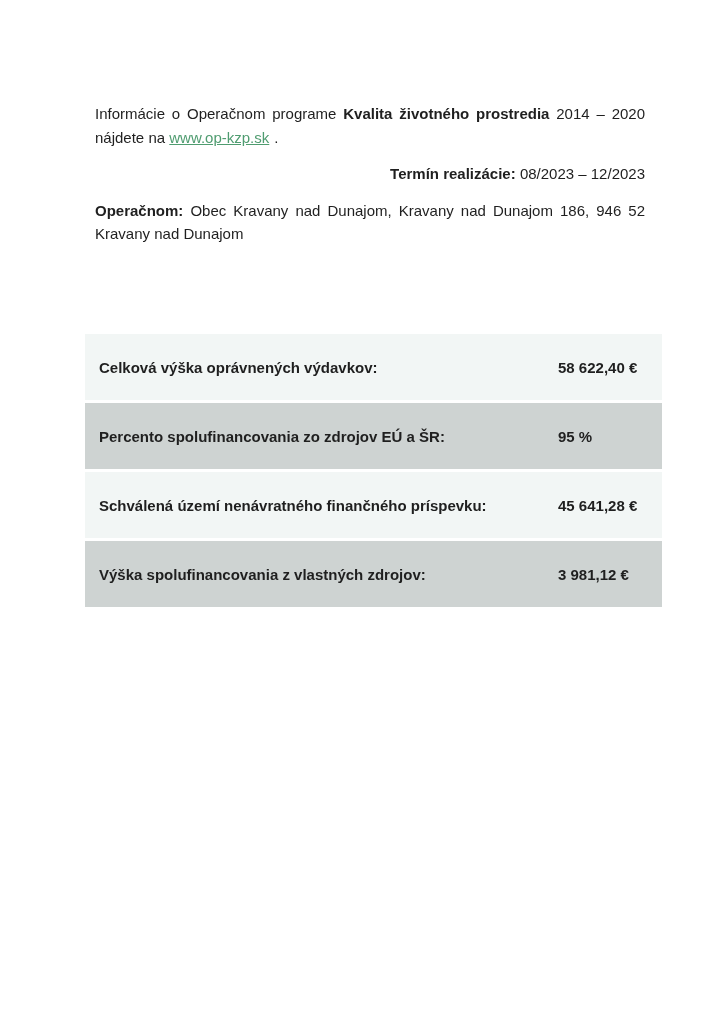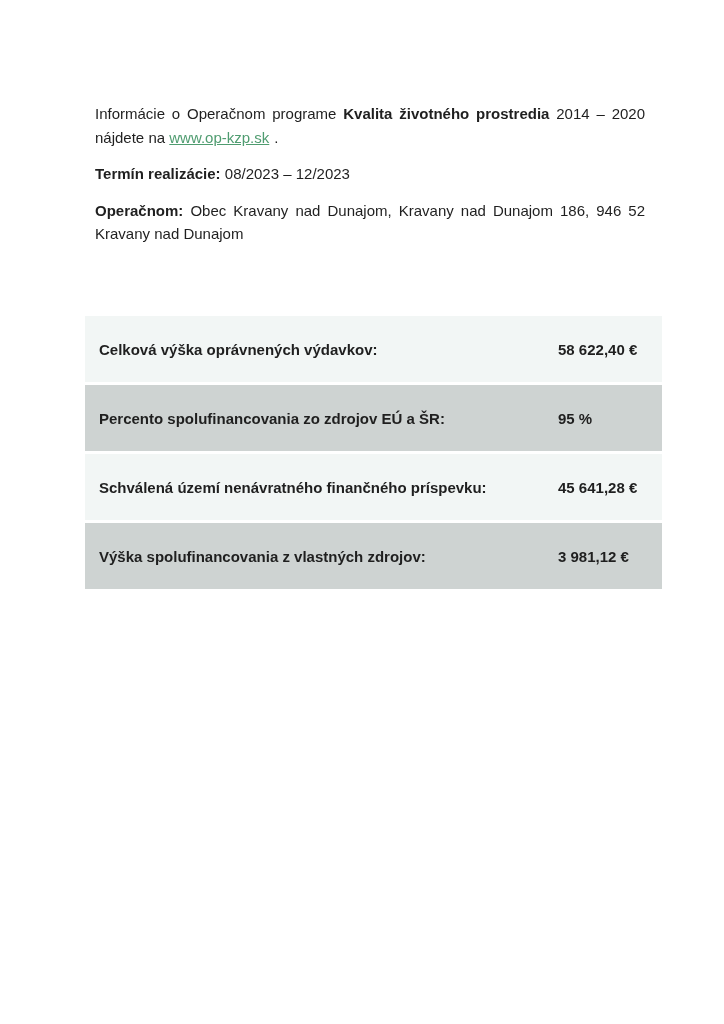--- a/index.html
+++ b/index.html
@@ -17,34 +17,35 @@
     top: 102px;
     left: 87px;
     width: 550px;
     margin-left: 8px;
   }
   p.para {
     font-size: 15px;
     line-height: 23.5px;
     margin: 0 0 13px 0;
     color: #1f1f1f;
+    text-align: right;
   }
   p.justify { text-align: justify; }
   strong, b, .bold { font-weight: bold; }
   a.link {
     color: var(--link-color, #4f9c70);
     text-decoration: underline;
     cursor: pointer;
   }
   .period { margin-left: 5px; }
   .label-gap { margin-left: 5px; }
 
   table.info-table {
     position: absolute;
-    top: 313px;
+    top: 331px;
     left: 85px;
     width: 577px;
     border-collapse: separate;
     border-spacing: 0 3px;
     table-layout: fixed;
   }
   table.info-table tr { height: 66px; }
   table.info-table td {
     font-size: 15px;
     font-weight: bold;

